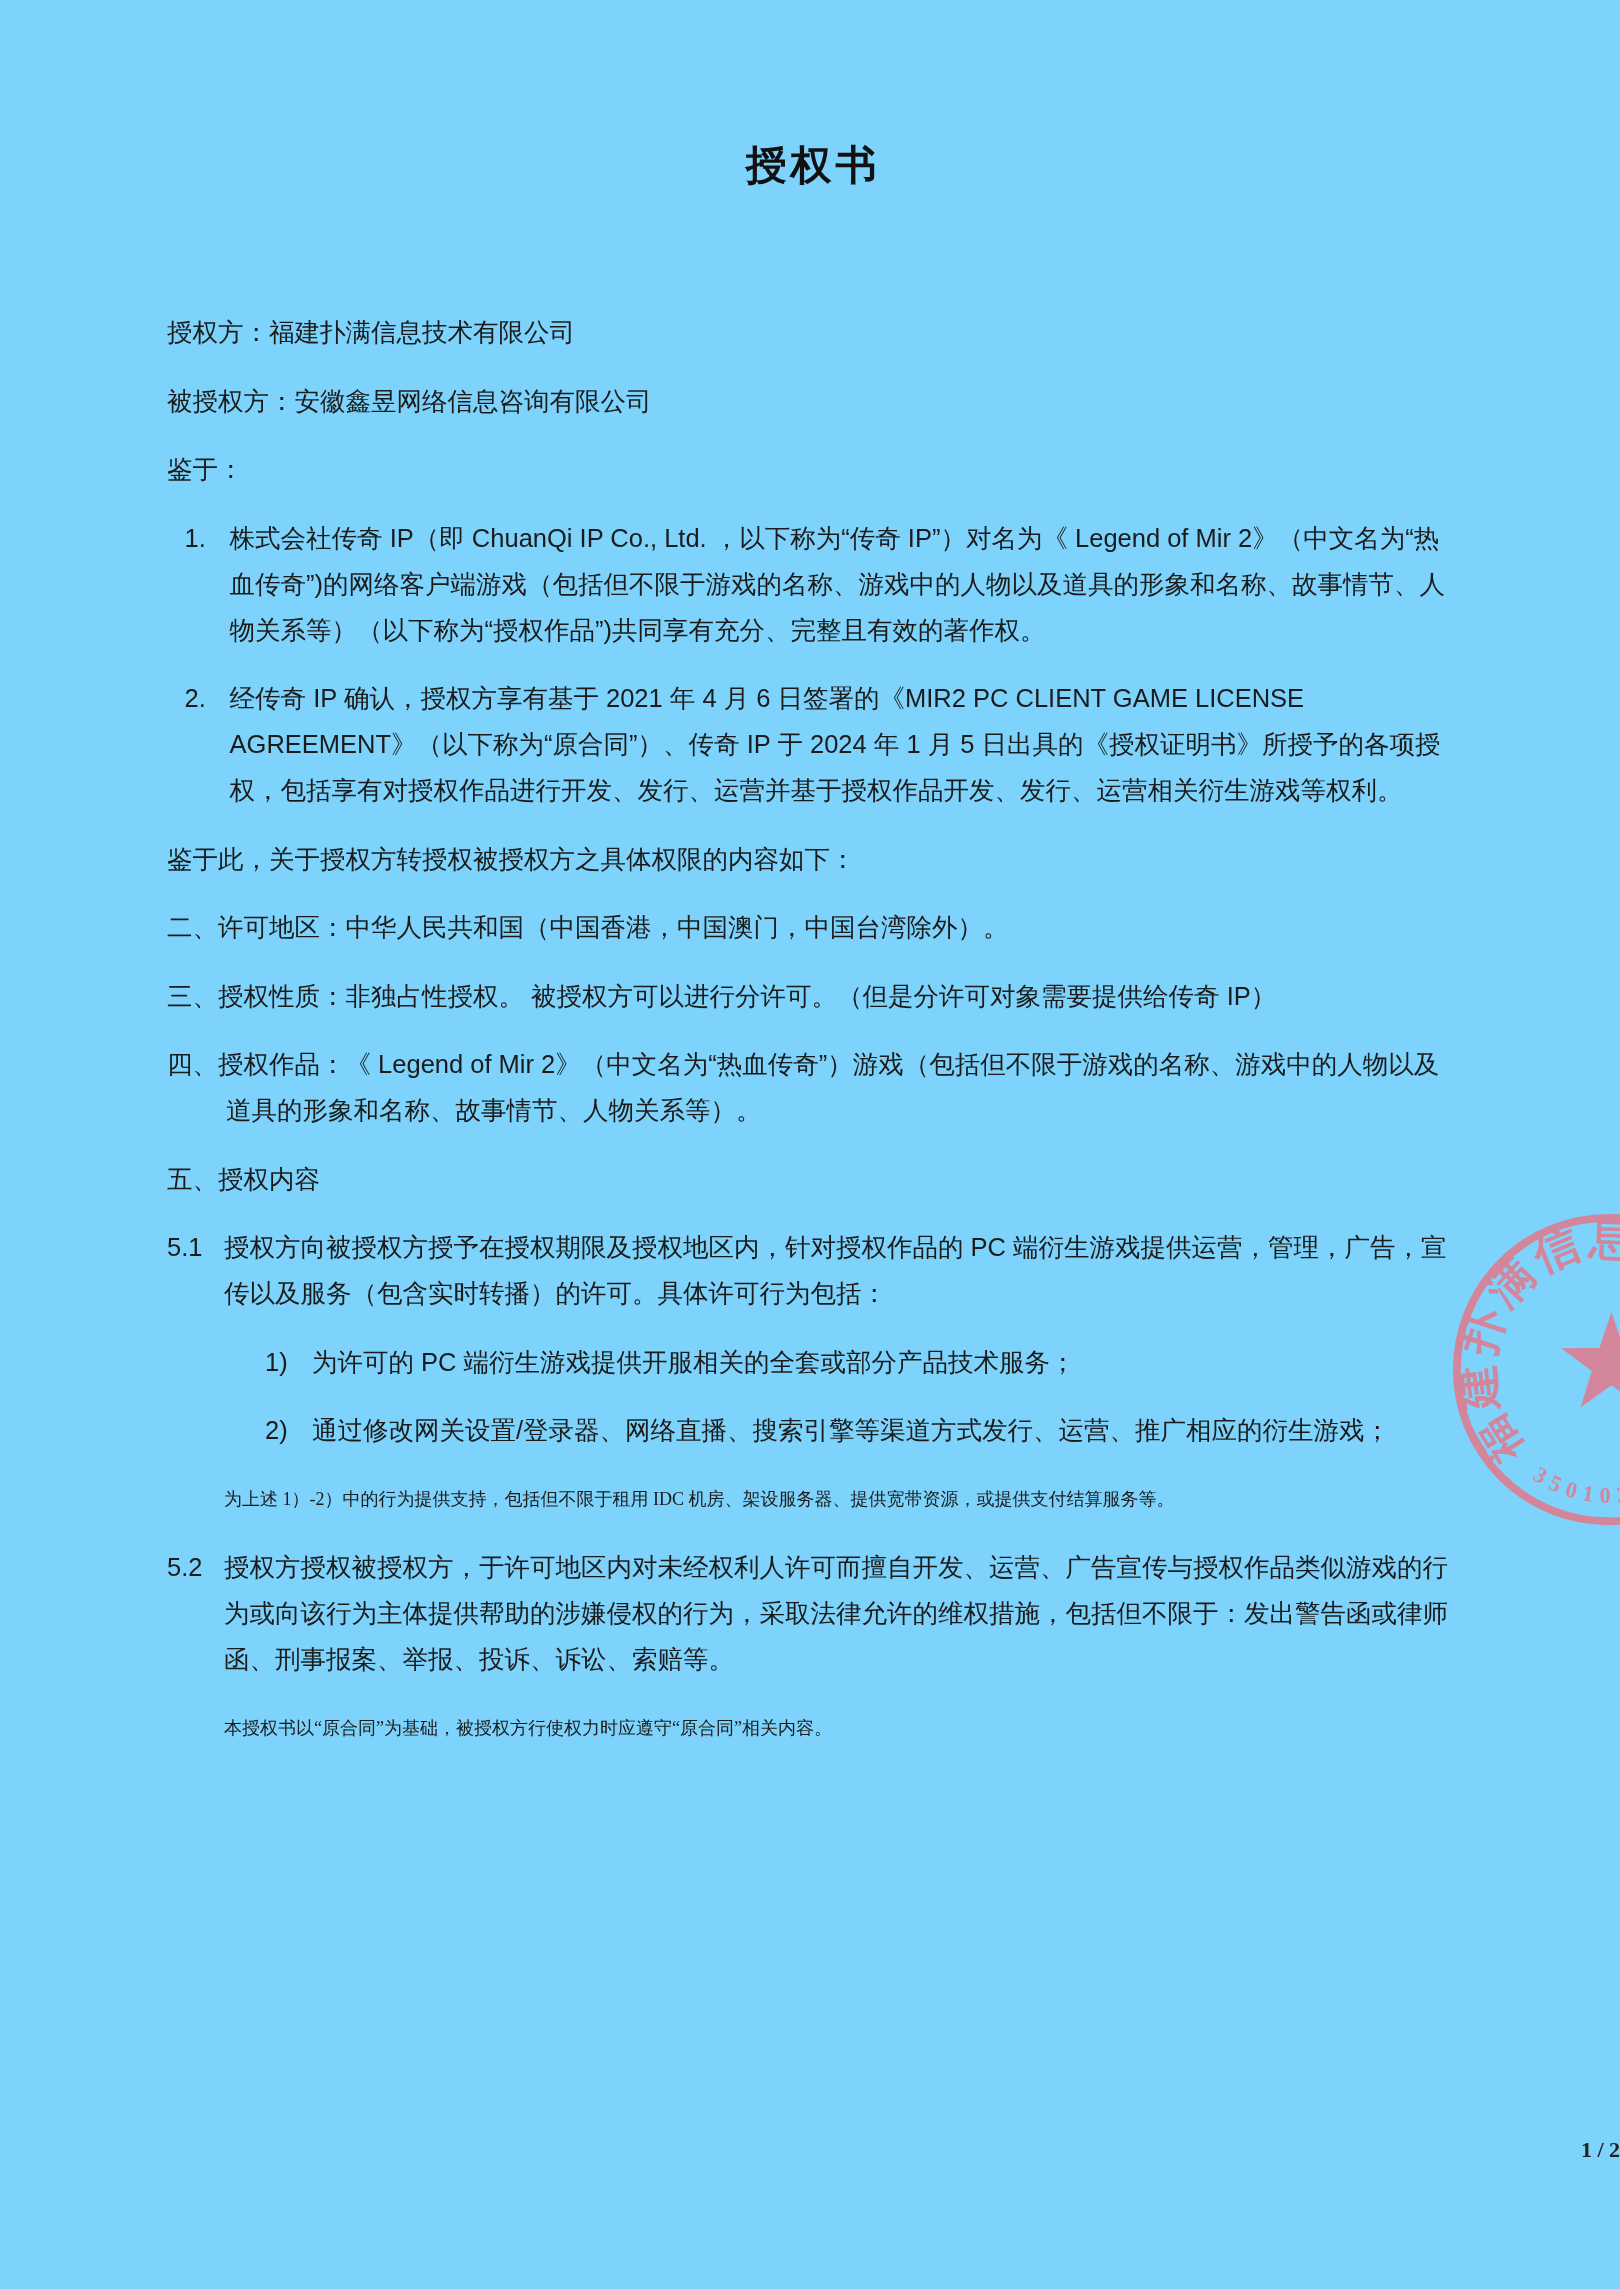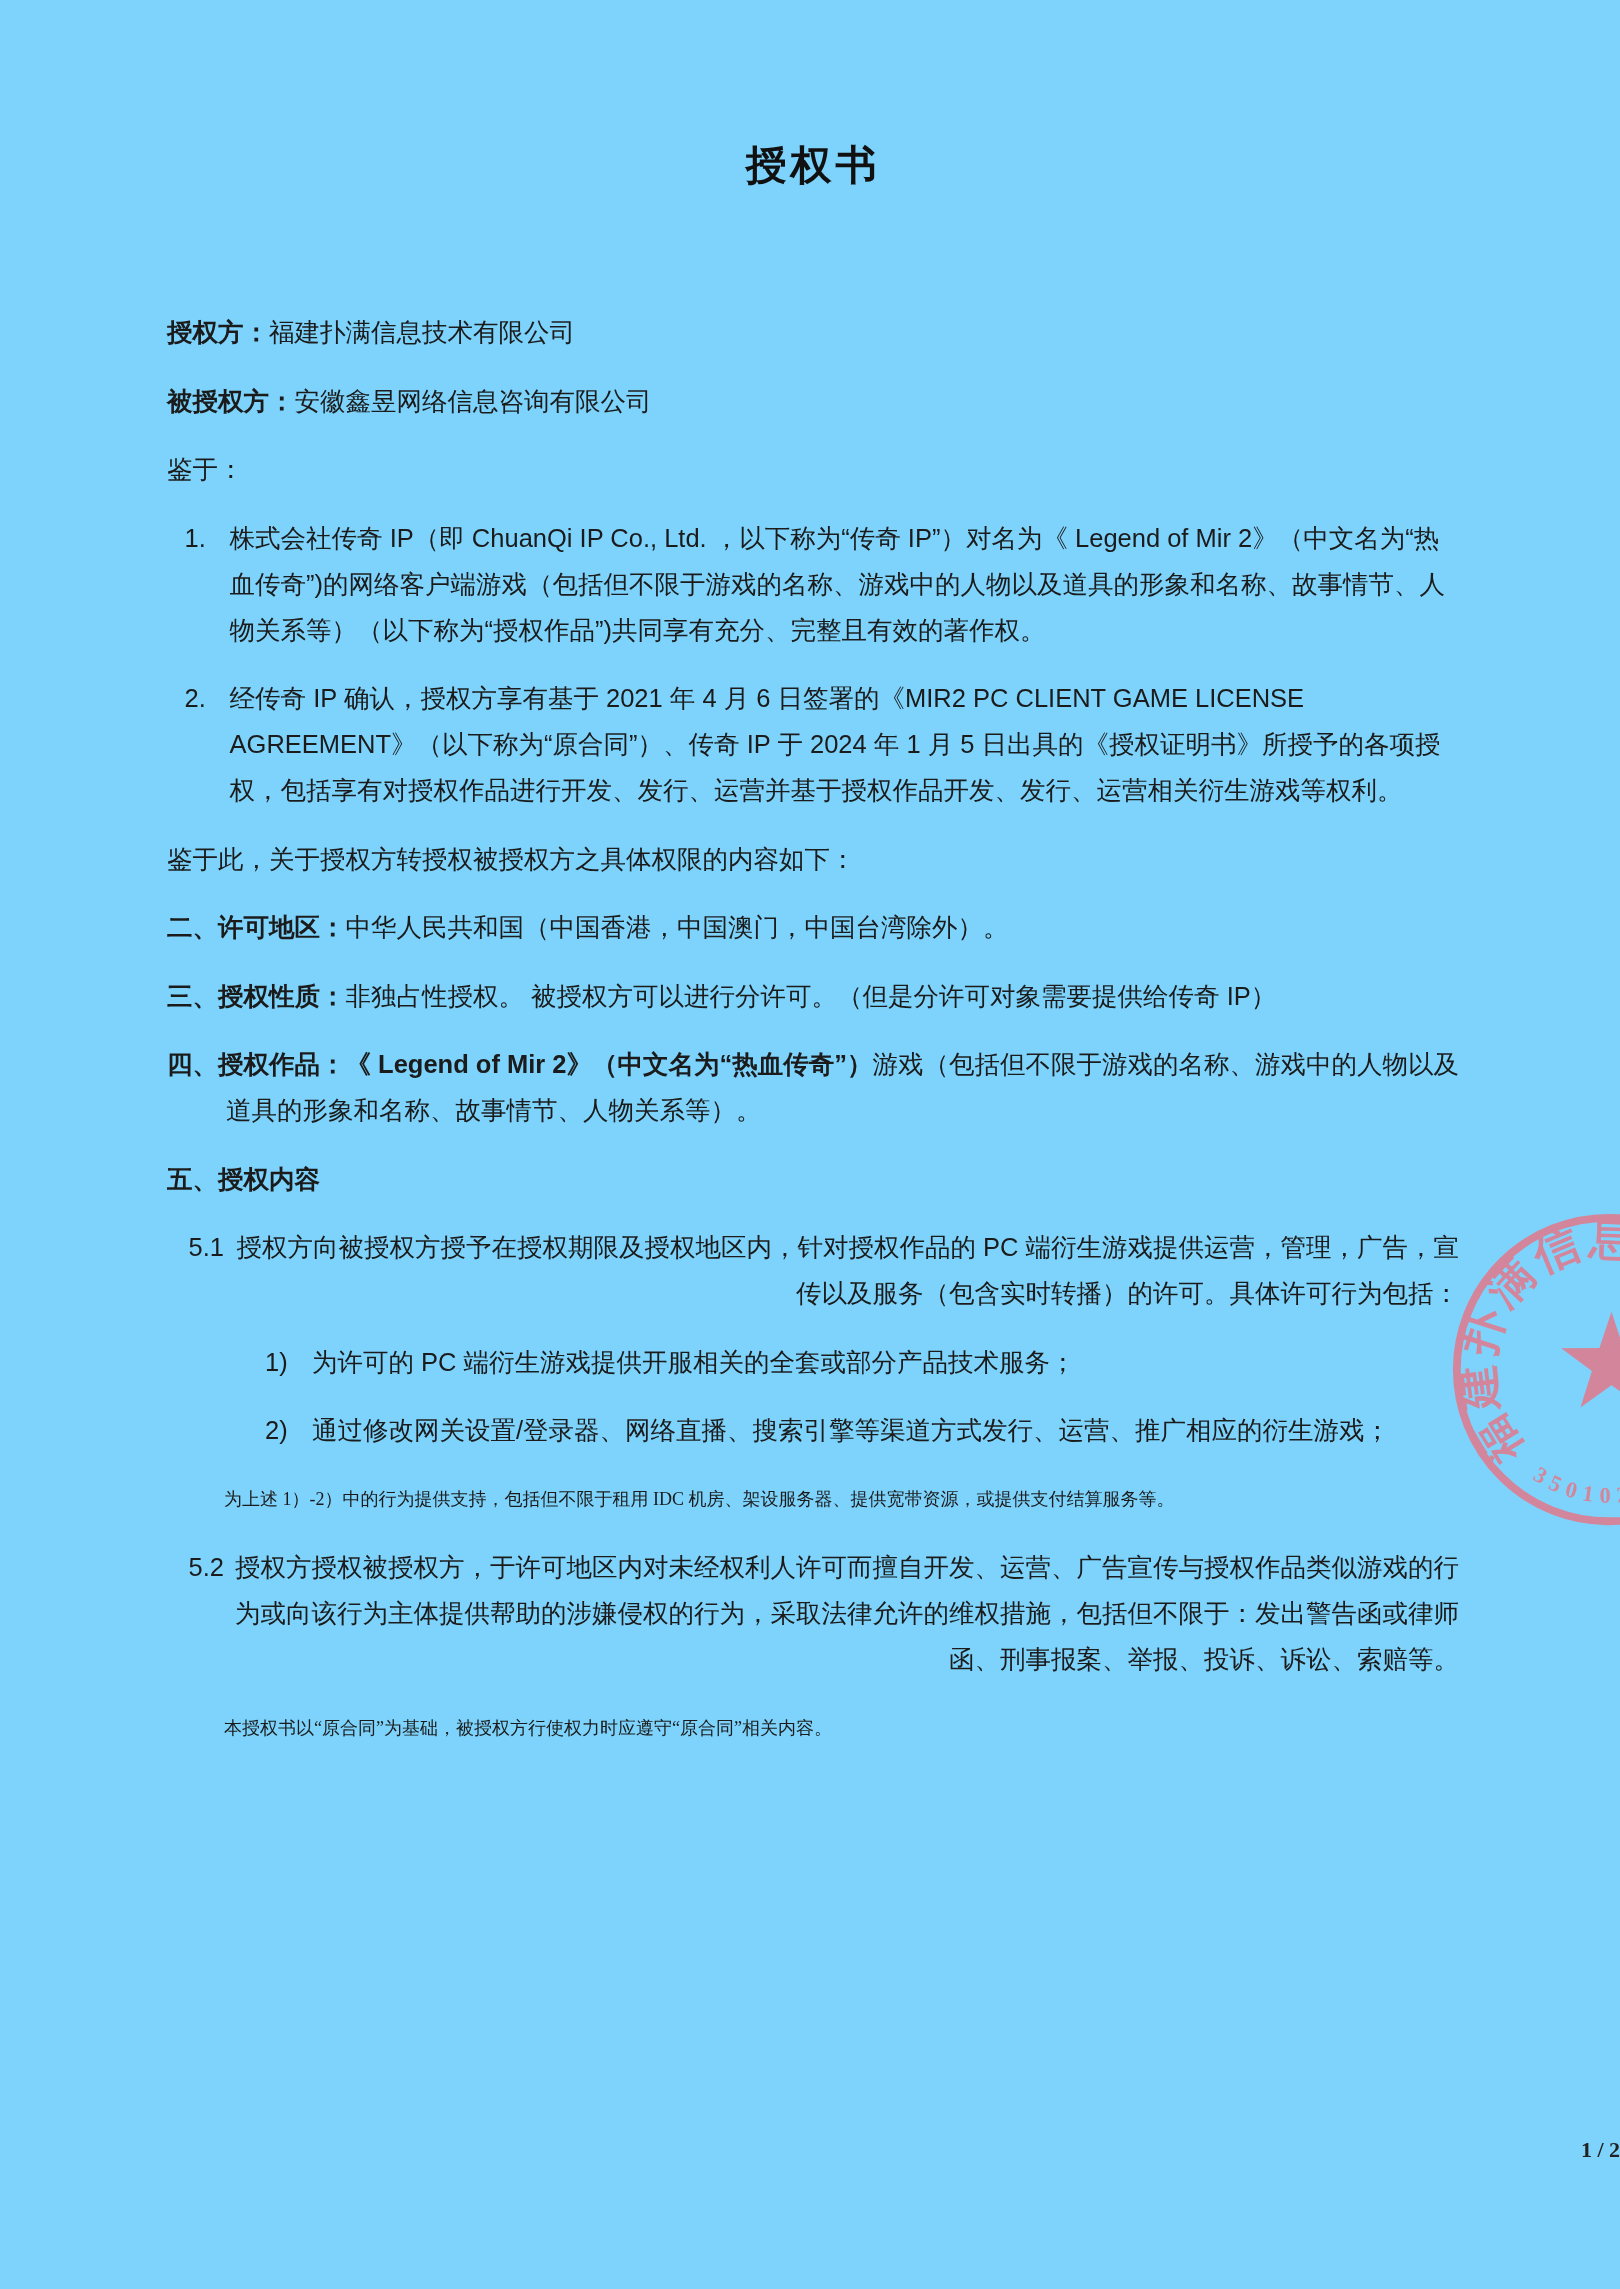--- a/index.html
+++ b/index.html
@@ -25,21 +25,21 @@
     line-height:1;
     font-weight:bold;
     color:#111;
     letter-spacing:3.9px;
   }
   .para{
     margin:0 0 22.5px 0;
     font-size:25.5px;
     line-height:46px;
   }
-  .b{font-weight:bold;}
+  .b{font-weight:normal;}
   
   .witem{
     display:flex;
     margin:0 0 22.5px 17.6px;
     font-size:25.5px;
     line-height:46px;
   }
   .witem .num{flex:0 0 45px;}
   .witem .body{flex:1;}
   
@@ -49,21 +49,20 @@
     line-height:46px;
     padding-left:59px;
     text-indent:-59px;
   }
   
   .clause{
     display:flex;
     margin:0 0 22.5px 0;
     font-size:25.5px;
     line-height:46px;
-    text-align:right;
   }
   .clause .cnum{flex:0 0 57px;}
   .clause .body{flex:1;}
   
   .subitem{
     display:flex;
     margin:0 0 22.5px 98px;
     font-size:25.5px;
     line-height:46px;
   }

